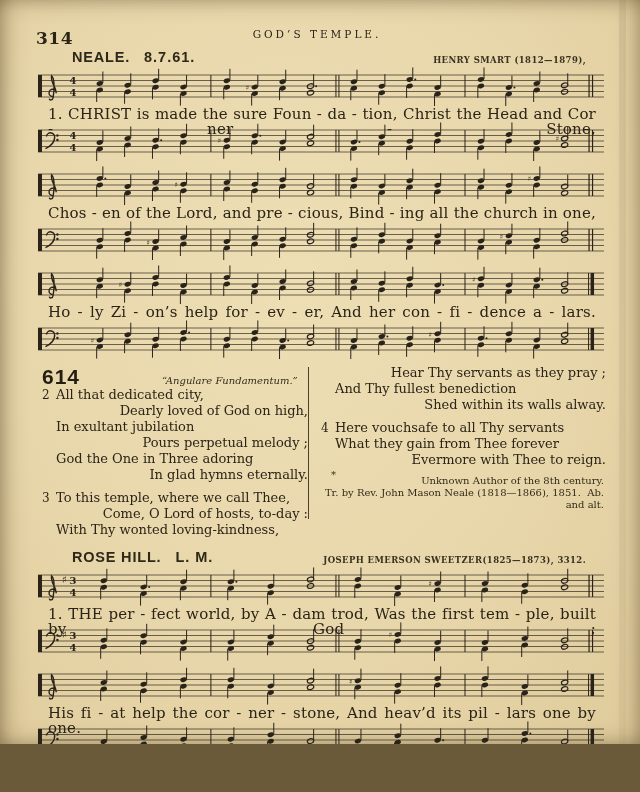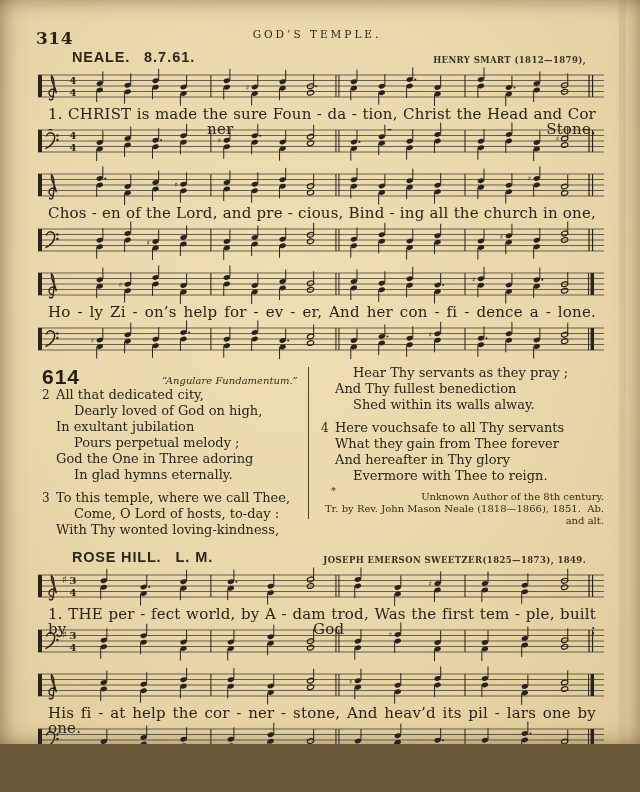--- a/index.html
+++ b/index.html
@@ -43,21 +43,21 @@
   .col-divider{width:1px;background:#4a4028;margin:2px 4px 26px 0;}
   .col-right{flex:1;padding-left:8px;}
   .hymn-heading{display:flex;align-items:baseline;height:22px;gap:48px;}
   .hymn-number{font-family:"Liberation Sans", sans-serif;font-weight:bold;font-size:21px;
     letter-spacing:1px;color:#241e12;}
   .hymn-title{font-style:italic;font-size:10px;margin-left:34px;color:#352d1c;}
   .verse{display:flex;margin-bottom:7px;}
   .verse-marker{width:14px;flex:0 0 14px;font-size:12px;padding-top:1px;}
   .verse-lines{flex:1;}
   .vline{font-size:13px;line-height:16px;white-space:nowrap;}
-  .vline.ind{padding-left:18px;}
+  .vline.ind{padding-left:18px;text-align:right;}
   .attribution{position:relative;margin-top:1px;text-align:right;font-size:10px;line-height:12px;
     color:#342c1a;padding-right:2px;}
   .footnote-mark{position:absolute;left:10px;top:-6px;font-size:10px;}
 
   .h2-block{margin-top:4px;}
 </style>
 </head>
 <body>
 
 <div class="page">
@@ -488,21 +488,21 @@
           <ellipse rx="3.3" ry="2.3" fill="#2a231a" stroke="#2a231a" stroke-width="0" transform="translate(502.5 21.2) rotate(-18)"></ellipse>
           <line x1="505.6" y1="14.2" x2="505.6" y2="2.6999999999999993" stroke="#2a231a" stroke-width="1"></line>
           <line x1="499.4" y1="21.7" x2="499.4" y2="33.2" stroke="#2a231a" stroke-width="1"></line>
           <circle cx="508.1" cy="14.7" r="1" fill="#2a231a"></circle>
           <ellipse rx="3.3" ry="2.3" fill="none" stroke="#2a231a" stroke-width="1.2" transform="translate(530.5 19.2) rotate(-18)"></ellipse>
           <ellipse rx="3.3" ry="2.3" fill="none" stroke="#2a231a" stroke-width="1.2" transform="translate(530.5 25.7) rotate(-18)"></ellipse>
           <line x1="533.6" y1="18.7" x2="533.6" y2="7.199999999999999" stroke="#2a231a" stroke-width="1"></line>
           <line x1="554.5" y1="8" x2="554.5" y2="30" stroke="#2a231a" stroke-width="1"></line>
           <rect x="556.5" y="8" width="3.5" height="22" fill="#2a231a"></rect>
         </svg>
-      <div class="lyrics">Ho - ly Zi - on’s help for - ev - er, And her con - fi - dence a - lone.</div>
+      <div class="lyrics">Ho - ly Zi - on’s help for - ev - er, And her con - fi - dence a - lars.</div>
       <svg class="staff" viewBox="0 0 572 40" preserveAspectRatio="none">
           <line x1="2" y1="8" x2="570" y2="8" stroke="#2a231a" stroke-width="0.85" opacity="0.8"></line>
           <line x1="2" y1="13.5" x2="570" y2="13.5" stroke="#2a231a" stroke-width="0.85" opacity="0.8"></line>
           <line x1="2" y1="19" x2="570" y2="19" stroke="#2a231a" stroke-width="0.85" opacity="0.8"></line>
           <line x1="2" y1="24.5" x2="570" y2="24.5" stroke="#2a231a" stroke-width="0.85" opacity="0.8"></line>
           <line x1="2" y1="30" x2="570" y2="30" stroke="#2a231a" stroke-width="0.85" opacity="0.8"></line>
           <rect x="2" y="8" width="4" height="22" fill="#2a231a"></rect>
           <path d="M10.5 14.5 a4 4 0 0 1 8.2 1 c0 6 -6 9.6 -9.2 11.2" fill="none" stroke="#2a231a" stroke-width="1.5"></path>
           <circle cx="21.5" cy="13.5" r="1.2" fill="#2a231a"></circle>
           <circle cx="21.5" cy="18" r="1.2" fill="#2a231a"></circle>
@@ -617,37 +617,36 @@
             <div class="vline ind">Hear Thy servants as they pray ;</div>
             <div class="vline">And Thy fullest benediction</div>
             <div class="vline ind">Shed within its walls alway.</div>
           </div>
         </div>
         <div class="verse">
           <div class="verse-marker">4</div>
           <div class="verse-lines">
             <div class="vline">Here vouchsafe to all Thy servants</div>
             <div class="vline">What they gain from Thee forever</div>
-            <div class="vline">And hereafter in Thy glory</div>
             <div class="vline ind">Evermore with Thee to reign.</div>
           </div>
         </div>
         <div class="attribution">
           <span class="footnote-mark">*</span>
           <div>Unknown Author of the 8th century.</div>
           <div>Tr. by Rev. John Mason Neale (1818—1866), 1851.&nbsp;&nbsp;Ab. and alt.</div>
         </div>
       </div>
     </div>
 
     <div class="h2-block">
       <div class="tune-row">
         <span class="tune-title">ROSE HILL.</span>
         <span class="tune-meter">L. M.</span>
-        <span class="composer">JOSEPH EMERSON SWEETZER(1825—1873), 1849.</span>
+        <span class="composer">JOSEPH EMERSON SWEETZER(1825—1873), 3312.</span>
       </div>
       <div class="system">
         <svg class="staff" viewBox="0 0 572 40" preserveAspectRatio="none">
             <line x1="2" y1="8" x2="570" y2="8" stroke="#2a231a" stroke-width="0.85" opacity="0.8"></line>
             <line x1="2" y1="13.5" x2="570" y2="13.5" stroke="#2a231a" stroke-width="0.85" opacity="0.8"></line>
             <line x1="2" y1="19" x2="570" y2="19" stroke="#2a231a" stroke-width="0.85" opacity="0.8"></line>
             <line x1="2" y1="24.5" x2="570" y2="24.5" stroke="#2a231a" stroke-width="0.85" opacity="0.8"></line>
             <line x1="2" y1="30" x2="570" y2="30" stroke="#2a231a" stroke-width="0.85" opacity="0.8"></line>
             <rect x="2" y="8" width="4" height="22" fill="#2a231a"></rect>
             <path d="M16.5 29.5 a3.6 3.6 0 1 1 3.8 -3.4 C20 19 14.5 16 15.6 8.8 C18.8 11.5 18.6 20 17.2 30.5 C16.8 33.5 13.8 33.6 13.3 31.6" fill="none" stroke="#2a231a" stroke-width="1.4"></path>

